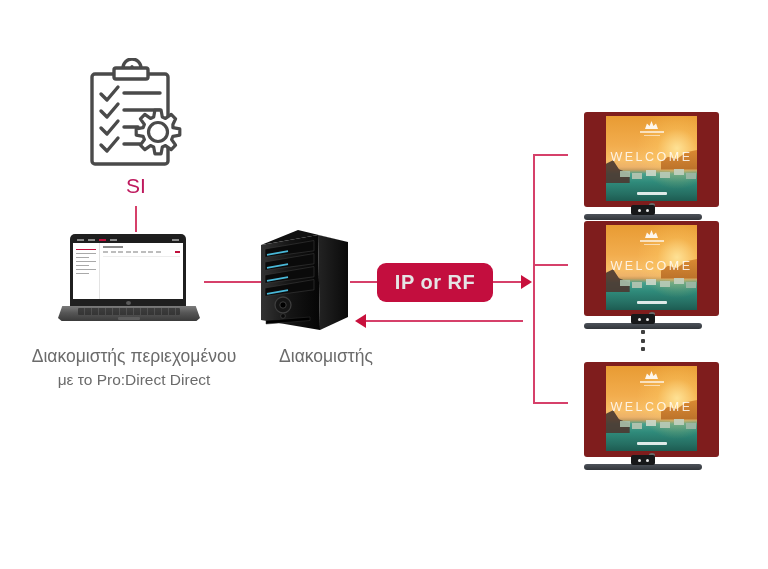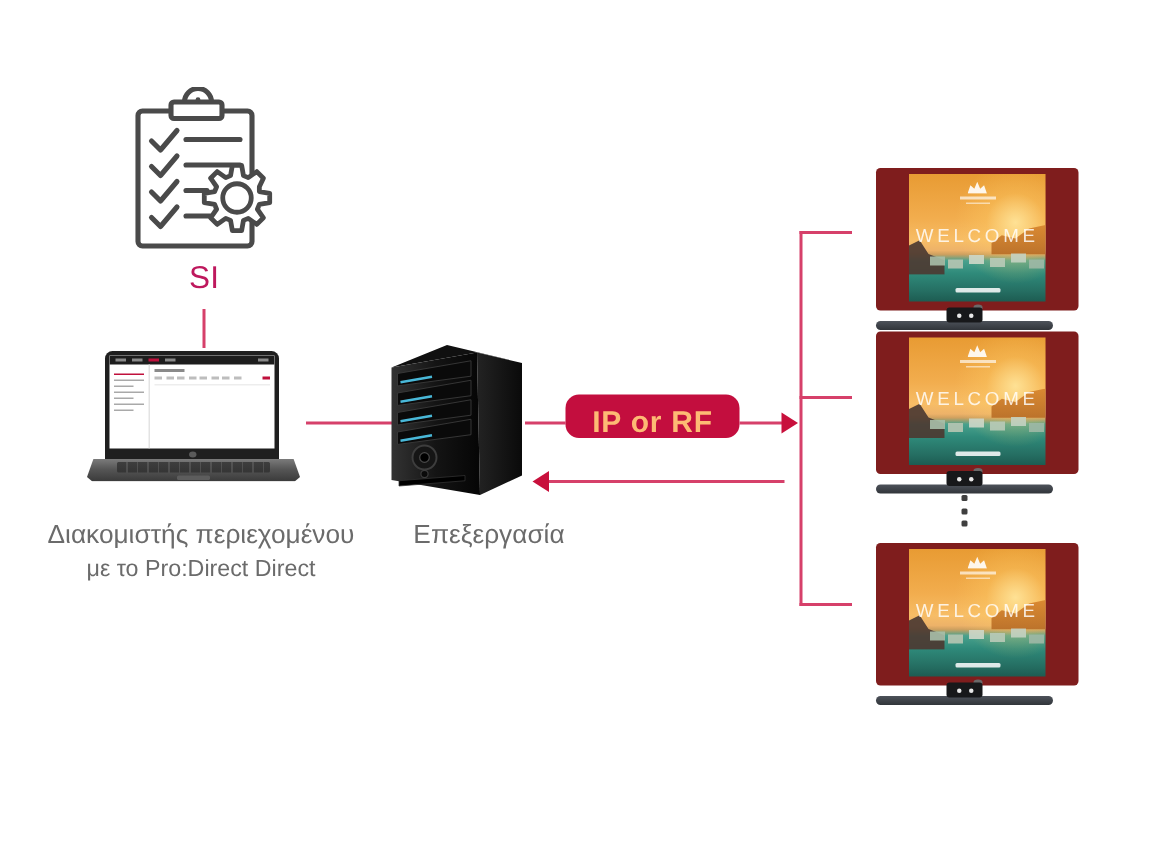--- a/index.html
+++ b/index.html
@@ -42,22 +42,22 @@
   .lg-dot{position:absolute;left:50%;bottom:1px;width:5px;height:4px;margin-left:-2.5px;
           border-radius:50%;background:#5a5a5a;}
   .laptop-base{left:58px;top:306px;width:142px;height:15px;
                background:linear-gradient(180deg,#7b7b7b 0%,#565656 45%,#3a3a3a 100%);
                clip-path:polygon(3% 0,97% 0,100% 80%,97.5% 100%,2.5% 100%,0 80%);}
   .kb{position:absolute;left:14%;right:14%;top:2px;height:7px;border-radius:1px;opacity:.75;
       background:repeating-linear-gradient(90deg,#2d2d2d 0 6px,#4c4c4c 6px 7px);}
   .tp{position:absolute;left:42%;width:16%;top:10.5px;height:3px;background:#5d5d5d;border-radius:1px;}
 
   
-  .badge{left:377px;top:263px;width:116px;height:29px;background:#c30e3e;border-radius:9px;
-         color:#fdba74;font-weight:bold;font-size:20px;line-height:39px;text-align:center;
+  .badge{left:377px;top:263px;width:116px;height:39px;background:#c30e3e;border-radius:9px;
+         color:#e5e5e5;font-weight:bold;font-size:20px;line-height:39px;text-align:center;
          letter-spacing:.5px;}
 
   
   .tv{left:567px;width:152px;}
   .tv-bezel{position:relative;height:95px;background:#7f1d1d;border-radius:3px;
             padding:4px 22px 6px;box-sizing:border-box;margin-left:17px;}
   .tv-screen{position:relative;width:100%;height:100%;overflow:hidden;
     background:
       radial-gradient(circle at 78% 38%, rgba(255,228,152,.95) 0%, rgba(255,205,102,.35) 22%, rgba(255,205,102,0) 46%),
       linear-gradient(180deg,#e89b33 0%,#f2ad4e 35%,#f7bd66 52%,#edb269 60%,#cfa05f 63%,#49a18d 68%,#2f8a7a 78%,#256e62 92%,#1d5c52 100%);}
@@ -187,21 +187,21 @@
       <polygon points="9,49 58,40.5 58,50.8 9,57.3" fill="#0a0a0a" stroke="#3a3a3a" stroke-width="0.6"></polygon>
       <line x1="11" y1="54.8" x2="32" y2="51.2" stroke="#49b8d8" stroke-width="1.7"></line>
       <polygon points="9,62 58,53.5 58,63.8 9,70.3" fill="#0a0a0a" stroke="#3a3a3a" stroke-width="0.6"></polygon>
       <line x1="11" y1="67.8" x2="32" y2="64.2" stroke="#49b8d8" stroke-width="1.7"></line>
     </g>
     <circle cx="27" cy="79" r="8" fill="#151515" stroke="#3d3d3d" stroke-width="1.3"></circle>
     <circle cx="27" cy="79" r="3.2" fill="#000" stroke="#4a4a4a" stroke-width="0.8"></circle>
     <circle cx="27" cy="90" r="2.4" fill="#0a0a0a" stroke="#3d3d3d" stroke-width="0.8"></circle>
     <polygon points="10,94.5 54,91 54,94.5 10,98" fill="#000" stroke="#333" stroke-width="0.5"></polygon>
   </svg>
-  <div class="abs caption server-caption">Επεξεργασία</div>
+  <div class="abs caption server-caption">Διακομιστής</div>
 
   <div class="pline" style="left:350px;top:281px;width:27px;height:2px;"></div>
   <div class="abs badge">IP or RF</div>
   <div class="pline" style="left:493px;top:281px;width:30px;height:2px;"></div>
   <div class="arrow-right" style="left:521px;top:275px;"></div>
 
   <div class="pline" style="left:366px;top:320px;width:157px;height:2px;"></div>
   <div class="arrow-left" style="left:355px;top:314px;"></div>
 
   <div class="pline" style="left:533px;top:154px;width:2px;height:250px;"></div>

